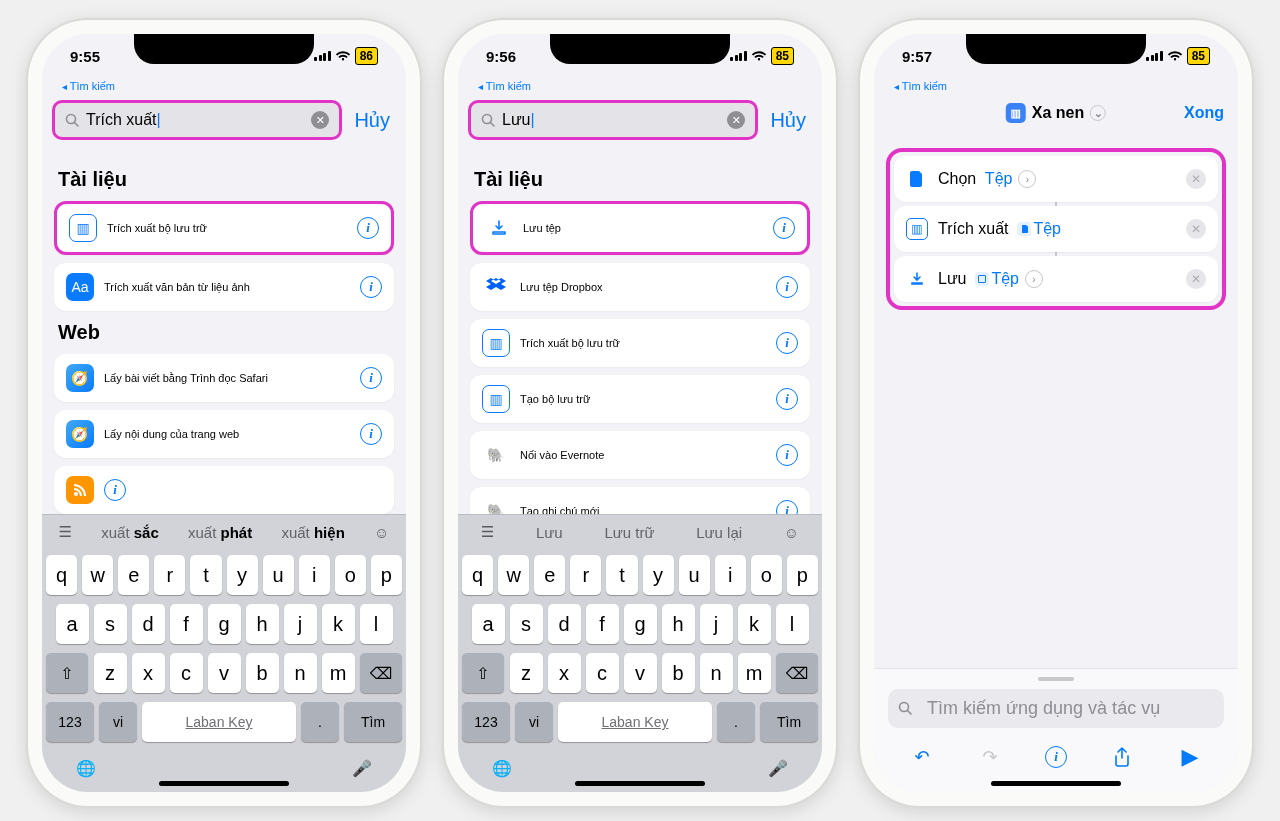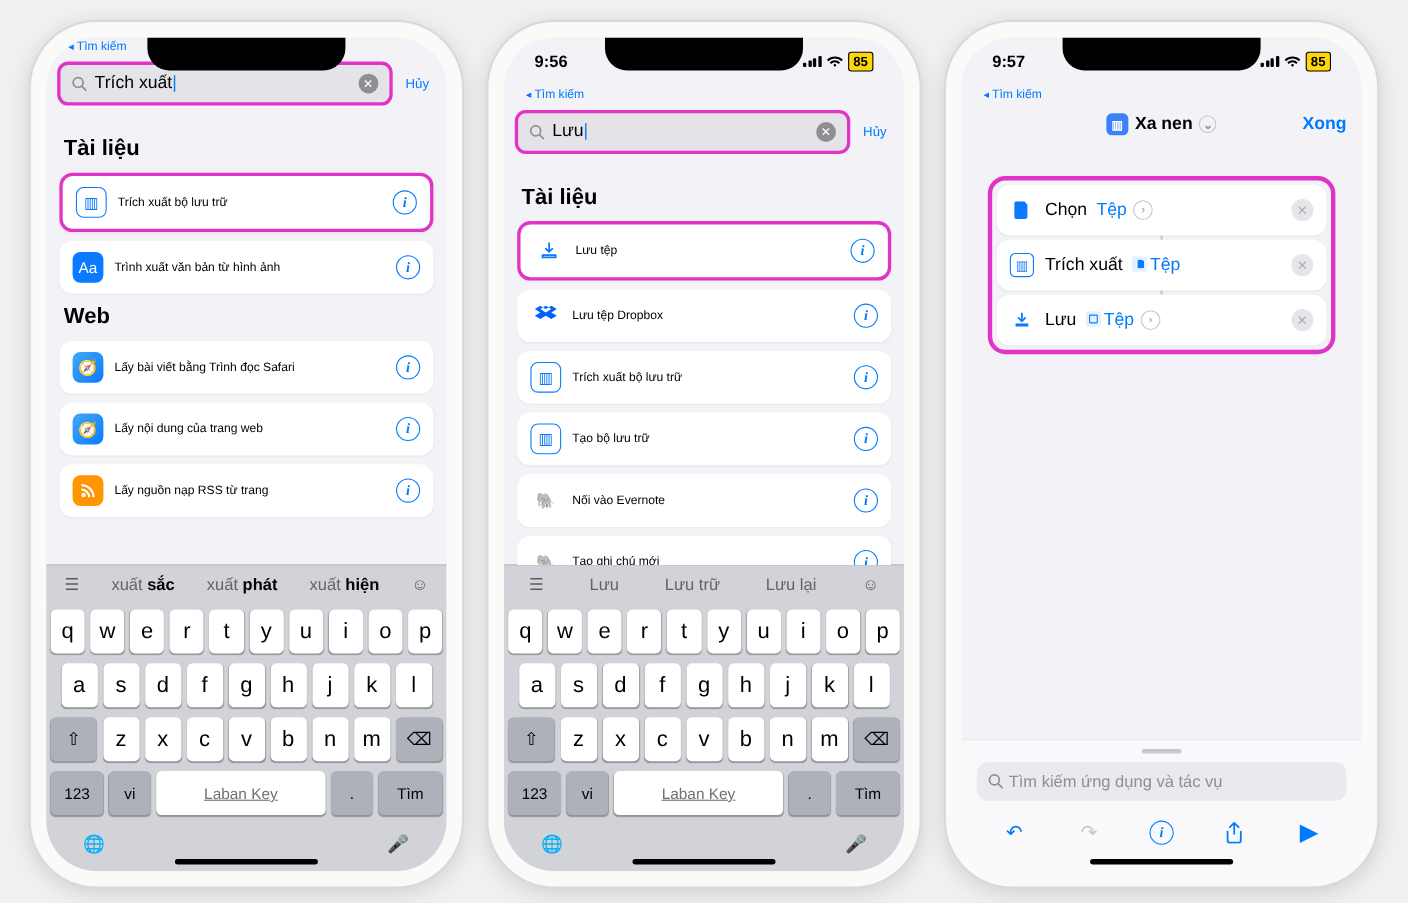--- a/index.html
+++ b/index.html
@@ -63,21 +63,21 @@
 .search-box {
   flex: 1; display: flex; align-items: center;
   background: #e3e3e8; border-radius: 10px;
   padding: 8px 10px; font-size: 16px; color: #000;
 }
 .search-box.hl { border: 3px solid #e233c7; }
 .search-icon { color: #8e8e93; margin-right: 6px; display: flex; }
 .search-text { flex: 1; }
 .search-text.cursor::after { content: "|"; color: #0a7aff; font-weight: 300; animation: none; }
 .clear-btn { width: 18px; height: 18px; border-radius: 50%; background: #8e8e93; color: #fff; display: flex; align-items: center; justify-content: center; font-size: 11px; }
-.cancel-link { color: #007aff; font-size: 12px; padding: 0 6px; }
+.cancel-link { color: #007aff; font-size: 20px; padding: 0 6px; }
 
 .content { flex: 1; overflow-y: auto; padding: 8px 12px 16px; }
 .section-title { font-size: 20px; font-weight: 700; color: #000; margin: 10px 4px; }
 .list-item {
   background: #fff; border-radius: 12px;
   display: flex; align-items: center;
   padding: 10px 12px; margin-bottom: 8px;
   box-shadow: 0 1px 2px rgba(0,0,0,.04);
 }
 .list-item.hl { border: 3px solid #e233c7; }
@@ -109,48 +109,63 @@
 .kb-foot { display: flex; justify-content: space-between; padding: 8px 30px 6px; color: #5a5a60; }
 .home-ind { position: absolute; bottom: 6px; left: 50%; transform: translateX(-50%); width: 130px; height: 5px; background: #000; border-radius: 3px; }
 
 
 .header3 { background: #f2f2f7; padding: 0 14px 10px; display: flex; align-items: center; position: relative; height: 36px; }
 .header3 .title-wrap { position: absolute; left: 50%; transform: translateX(-50%); display: flex; align-items: center; gap: 6px; font-size: 16px; font-weight: 600; }
 .title-icon { width: 20px; height: 20px; background: #3b82f6; border-radius: 5px; display: inline-flex; align-items: center; justify-content: center; color: #fff; font-size: 11px; }
 .chev-down { color: #8e8e93; font-size: 11px; border: 1.2px solid #c7c7cc; border-radius: 50%; width: 16px; height: 16px; display: inline-flex; align-items: center; justify-content: center; }
 .done-link { color: #007aff; font-size: 16px; font-weight: 600; margin-left: auto; text-align: center; }
 
-.actions-box { margin: 24px; border: 4px solid #e233c7; border-radius: 16px; padding: 4px; }
+.actions-box { margin: 12px; border: 4px solid #e233c7; border-radius: 16px; padding: 4px; }
 .action-row { background: #fff; border-radius: 12px; display: flex; align-items: center; padding: 12px; margin-bottom: 6px; position: relative; box-shadow: 0 1px 2px rgba(0,0,0,.04); }
 .action-row:last-child { margin-bottom: 0; }
 .act-icon { width: 22px; height: 22px; border-radius: 5px; margin-right: 10px; display: flex; align-items: center; justify-content: center; font-size: 12px; color: #fff; }
 .act-text { font-size: 16px; color: #000; }
 .act-token { color: #007aff; }
 .token-ic { display: inline-block; width: 14px; height: 14px; background: #e6f1ff; border-radius: 3px; margin-right: 2px; vertical-align: -2px; position: relative; }
 .token-ic::after { content: ""; position: absolute; inset: 3px; border: 1px solid #0a7aff; border-radius: 1px; }
 .token-ic.doc::after { border: none; background: #0a7aff; clip-path: polygon(20% 0, 70% 0, 100% 25%, 100% 100%, 20% 100%); }
 .arrow-circ { width: 18px; height: 18px; border: 1.5px solid #c7c7cc; border-radius: 50%; color: #8e8e93; display: inline-flex; align-items: center; justify-content: center; font-size: 10px; margin-left: 6px; }
 .remove-x { position: absolute; right: 12px; width: 20px; height: 20px; border-radius: 50%; background: #e5e5ea; color: #aeaeb2; display: flex; align-items: center; justify-content: center; font-size: 12px; }
 .link-line { height: 10px; display: flex; justify-content: center; margin: -6px 0; }
 .link-line span { width: 2px; height: 100%; background: #c7c7cc; }
 
 .footer3 { position: absolute; bottom: 0; left: 0; right: 0; background: #f9f9fb; border-top: 1px solid #e4e4e8; padding-bottom: 16px; border-radius: 0 0 46px 46px; }
 .grab { width: 36px; height: 4px; background: #c7c7cc; border-radius: 2px; margin: 8px auto; }
-.search-footer { margin: 0 14px 10px; background: #e9e9ee; border-radius: 10px; padding: 9px 10px; font-size: 15px; color: #8e8e93; display: flex; align-items: center; gap: 4px; }
+.search-footer { margin: 0 14px 10px; background: #e9e9ee; border-radius: 10px; padding: 9px 10px; font-size: 18px; color: #8e8e93; display: flex; align-items: center; gap: 14px; }
 .toolbar3 { display: flex; justify-content: space-around; align-items: center; padding: 6px 14px; }
 .tb-btn { width: 26px; height: 26px; display: flex; align-items: center; justify-content: center; color: #007aff; font-size: 18px; }
 .tb-btn.dis { color: #c7c7cc; }
 .play { color: #007aff; font-size: 22px; }
 </style>
 </head>
 <body>
 
 <div class="phone">
   <div class="screen">
     <div class="notch"></div>
+    <div class="status-bar">
+      <span>9:55</span>
+      <div class="status-right">
+        <div class="signal">
+            <span></span>
+            <span></span>
+            <span></span>
+            <span></span>
+          </div>
+        <svg class="wifi" viewBox="0 0 16 12">
+            <path d="M8 10.5a1.2 1.2 0 100-2.4 1.2 1.2 0 000 2.4zM3.3 6.8a6.6 6.6 0 019.4 0l-1.3 1.3a4.8 4.8 0 00-6.8 0zM.8 4.3a10.2 10.2 0 0114.4 0l-1.3 1.3a8.4 8.4 0 00-11.8 0z" fill="#000"></path>
+          </svg>
+        <span class="battery-badge">86</span>
+      </div>
+    </div>
     <div class="back-search">Tìm kiếm</div>
     <div class="search-row">
       <div class="search-box hl">
         <span class="search-icon">
           <svg width="15" height="15" viewBox="0 0 15 15">
               <circle cx="6" cy="6" r="4.5" fill="none" stroke="#8e8e93" stroke-width="1.6"></circle>
               <line x1="9.5" y1="9.5" x2="13" y2="13" stroke="#8e8e93" stroke-width="1.6" stroke-linecap="round"></line>
             </svg>
         </span>
         <span class="search-text cursor">Trích xuất</span>
@@ -160,42 +175,41 @@
     </div>
     <div class="content">
       <div class="section-title">Tài liệu</div>
       <div class="list-item hl">
         <div class="item-icon ic-blue-outline">▥</div>
         <span class="item-label">Trích xuất bộ lưu trữ</span>
         <span class="info-btn">i</span>
       </div>
       <div class="list-item">
         <div class="item-icon ic-blue">Aa</div>
-        <span class="item-label">Trình xuất văn bản từ hình ảnh</span>
+        <span class="item-label">Trích xuất văn bản từ liệu ảnh</span>
         <span class="info-btn">i</span>
       </div>
       <div class="section-title">Web</div>
       <div class="list-item">
         <div class="item-icon ic-blue" style="background:linear-gradient(135deg,#3fa9f5,#0a7aff)">🧭</div>
         <span class="item-label">Lấy bài viết bằng Trình đọc Safari</span>
         <span class="info-btn">i</span>
       </div>
       <div class="list-item">
         <div class="item-icon ic-blue" style="background:linear-gradient(135deg,#3fa9f5,#0a7aff)">🧭</div>
         <span class="item-label">Lấy nội dung của trang web</span>
         <span class="info-btn">i</span>
       </div>
       <div class="list-item">
         <div class="item-icon ic-orange">
           <svg width="16" height="16" viewBox="0 0 16 16">
               <circle cx="4" cy="12" r="2" fill="#fff"></circle>
               <path d="M2 6a8 8 0 018 8h-2a6 6 0 00-6-6zM2 2a12 12 0 0112 12h-2A10 10 0 002 4z" fill="#fff"></path>
             </svg>
         </div>
-        <span class="item-label">Lấy nguồn nạp RSS từ trang</span>
         <span class="info-btn">i</span>
       </div>
     </div>
     <div class="suggest-bar">
       <span class="sugg-icon">☰</span>
       <span class="opt"><span>xuất</span> <b>sắc</b></span>
       <span class="opt"><span>xuất</span> <b>phát</b></span>
       <span class="opt"><span>xuất</span> <b>hiện</b></span>
       <span class="sugg-icon">☺</span>
     </div>

